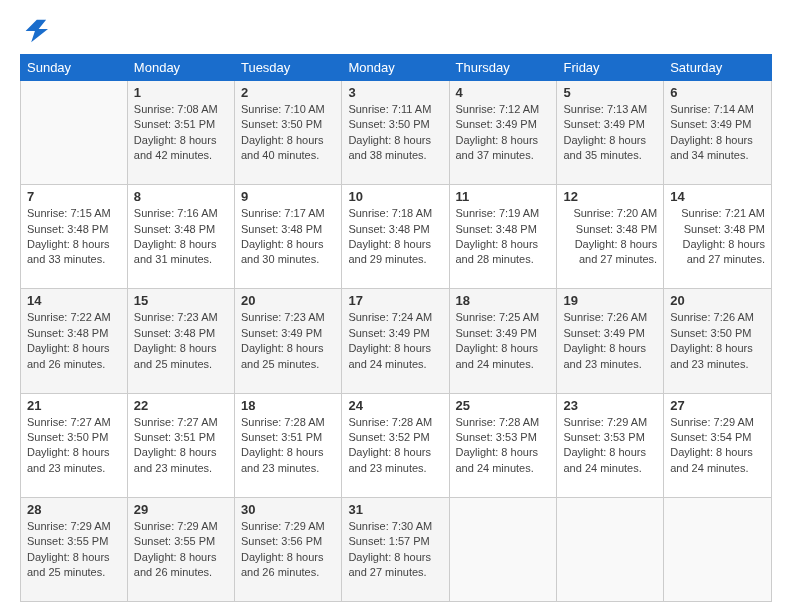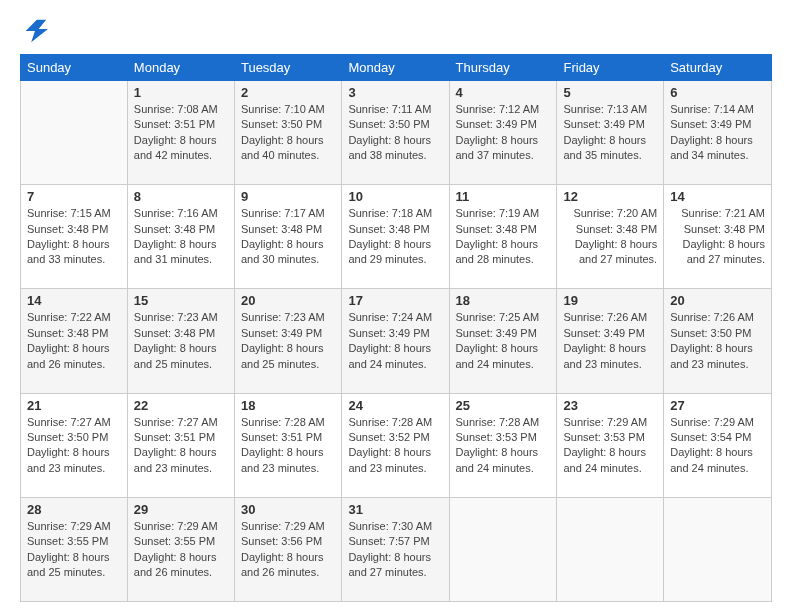--- a/index.html
+++ b/index.html
@@ -346,21 +346,21 @@
           <td>
             <span class="day-num">30</span>
             <div class="day-detail" style="white-space: pre-line;">Sunrise: 7:29 AM
 Sunset: 3:56 PM
 Daylight: 8 hours
 and 26 minutes.</div>
           </td>
           <td>
             <span class="day-num">31</span>
             <div class="day-detail" style="white-space: pre-line;">Sunrise: 7:30 AM
-Sunset: 7:57 PM
+Sunset: 1:57 PM
 Daylight: 8 hours
 and 27 minutes.</div>
           </td>
           <td class="empty-cell"></td>
           <td class="empty-cell"></td>
           <td class="empty-cell"></td>
         </tr>
       </tbody>
   </table>
 </div>

